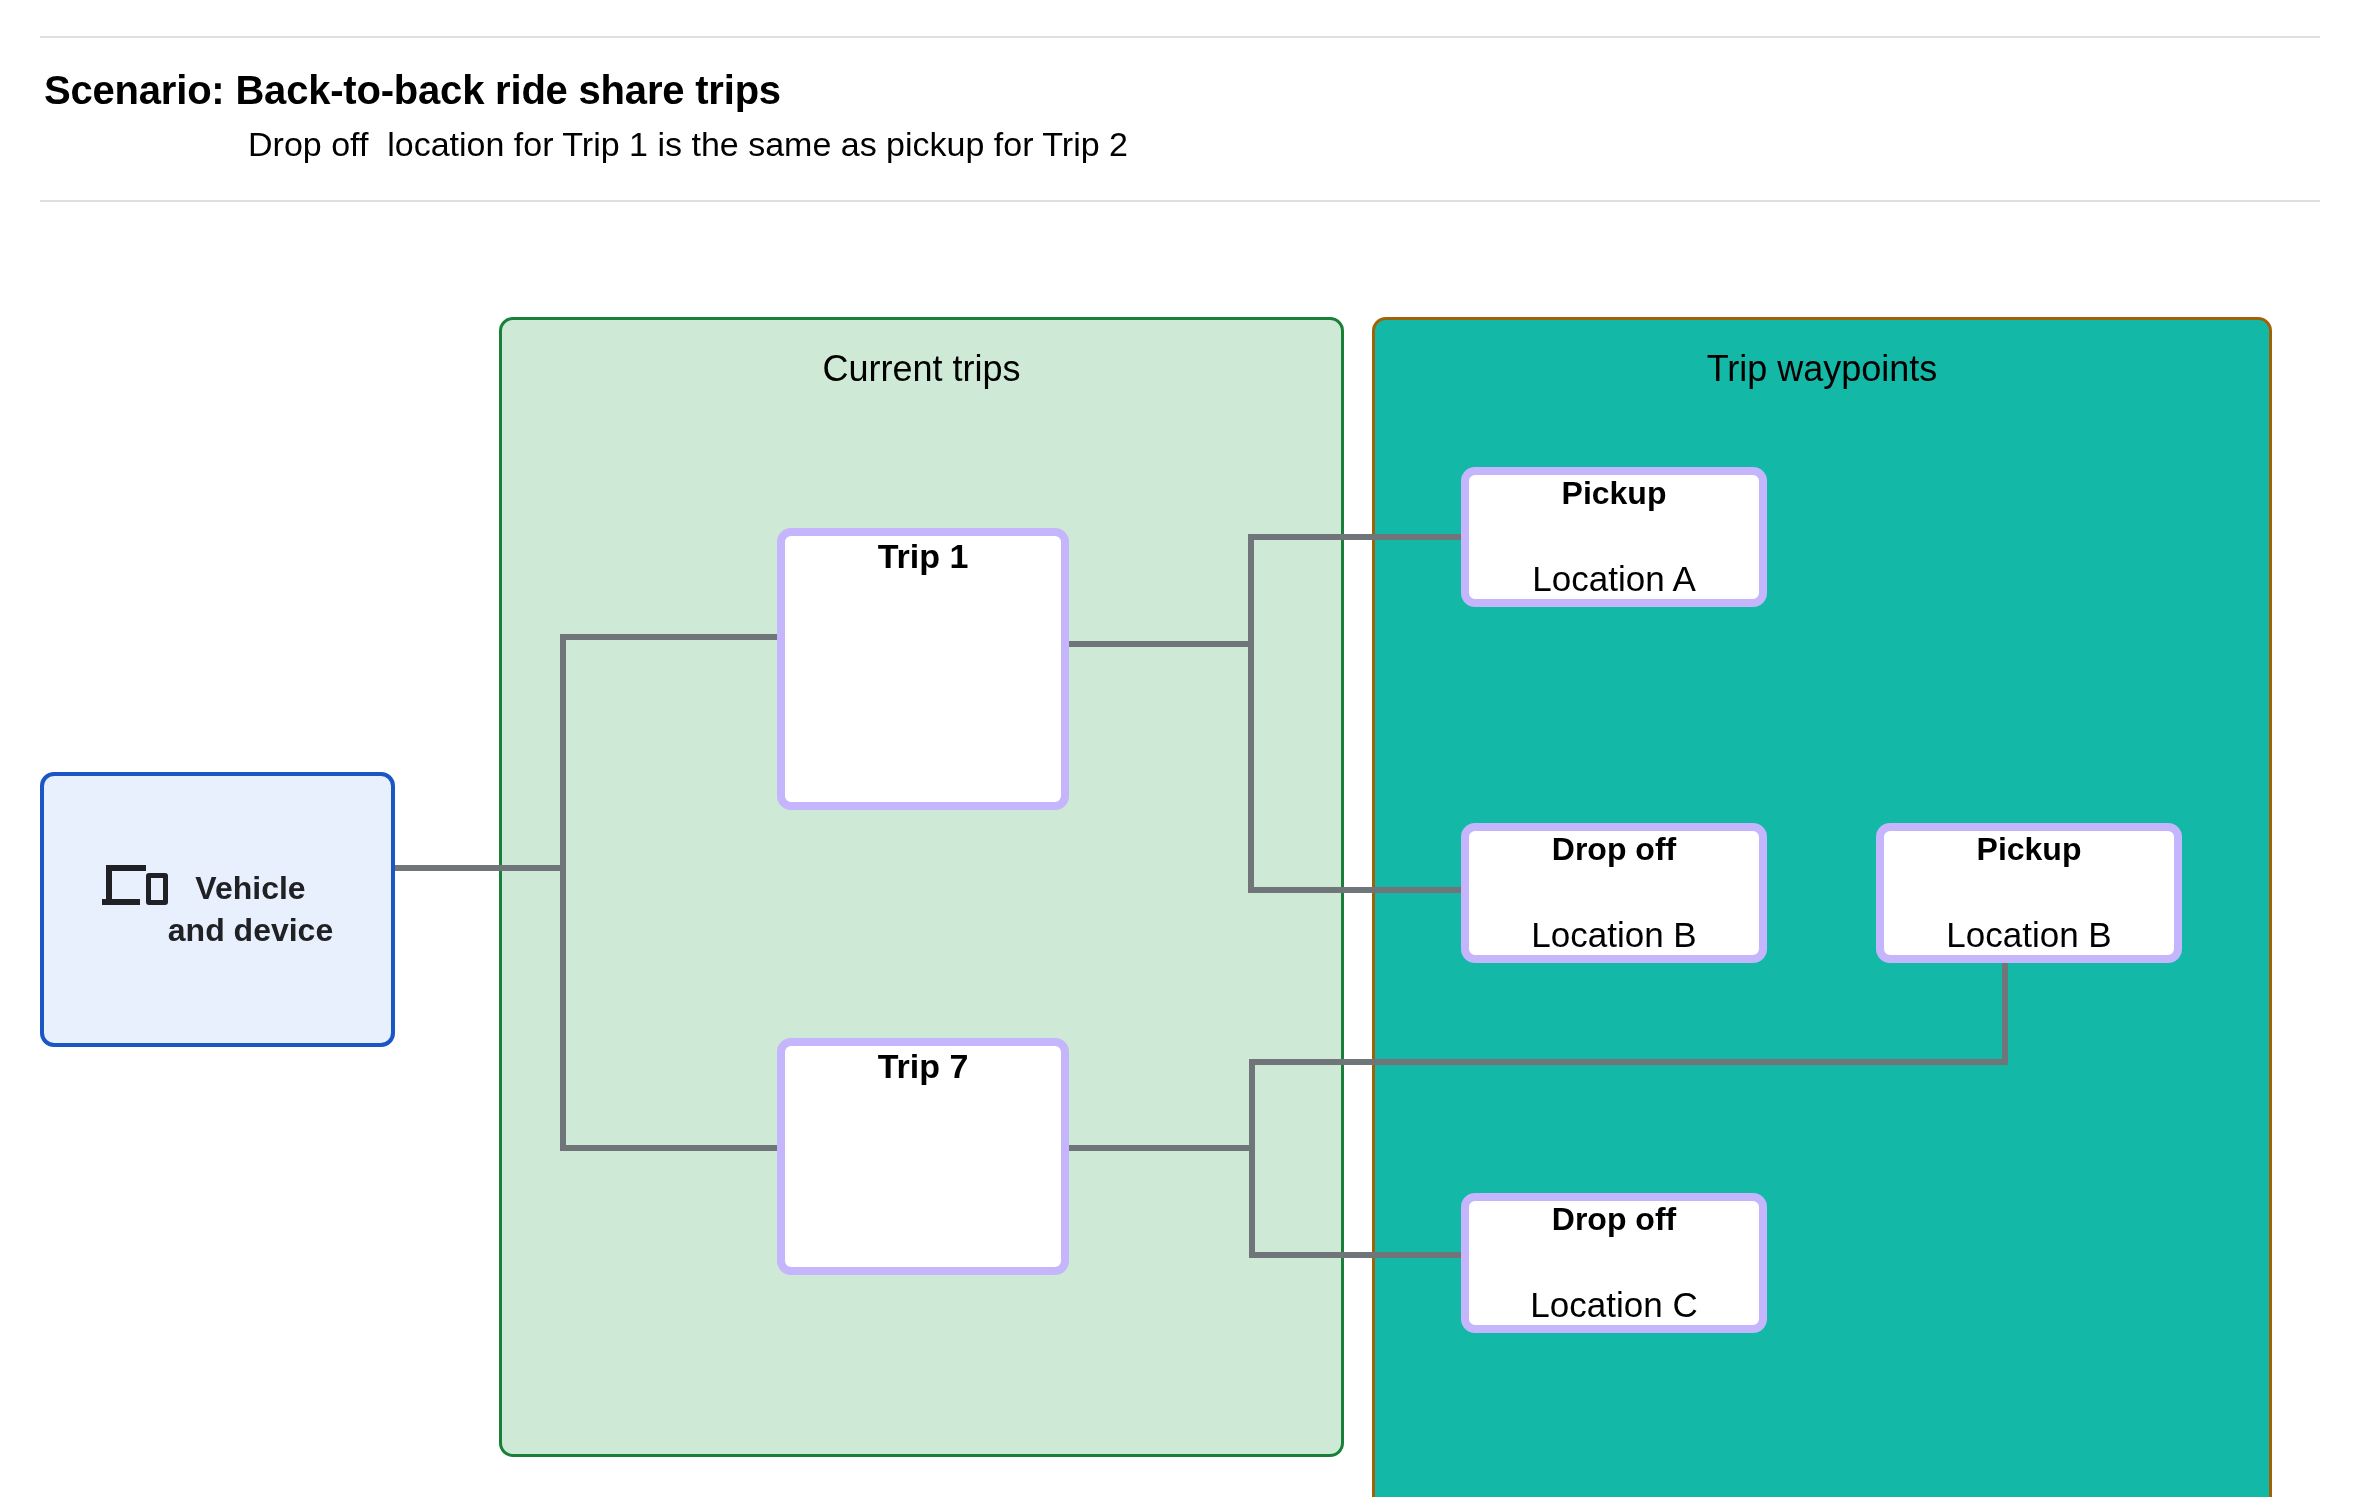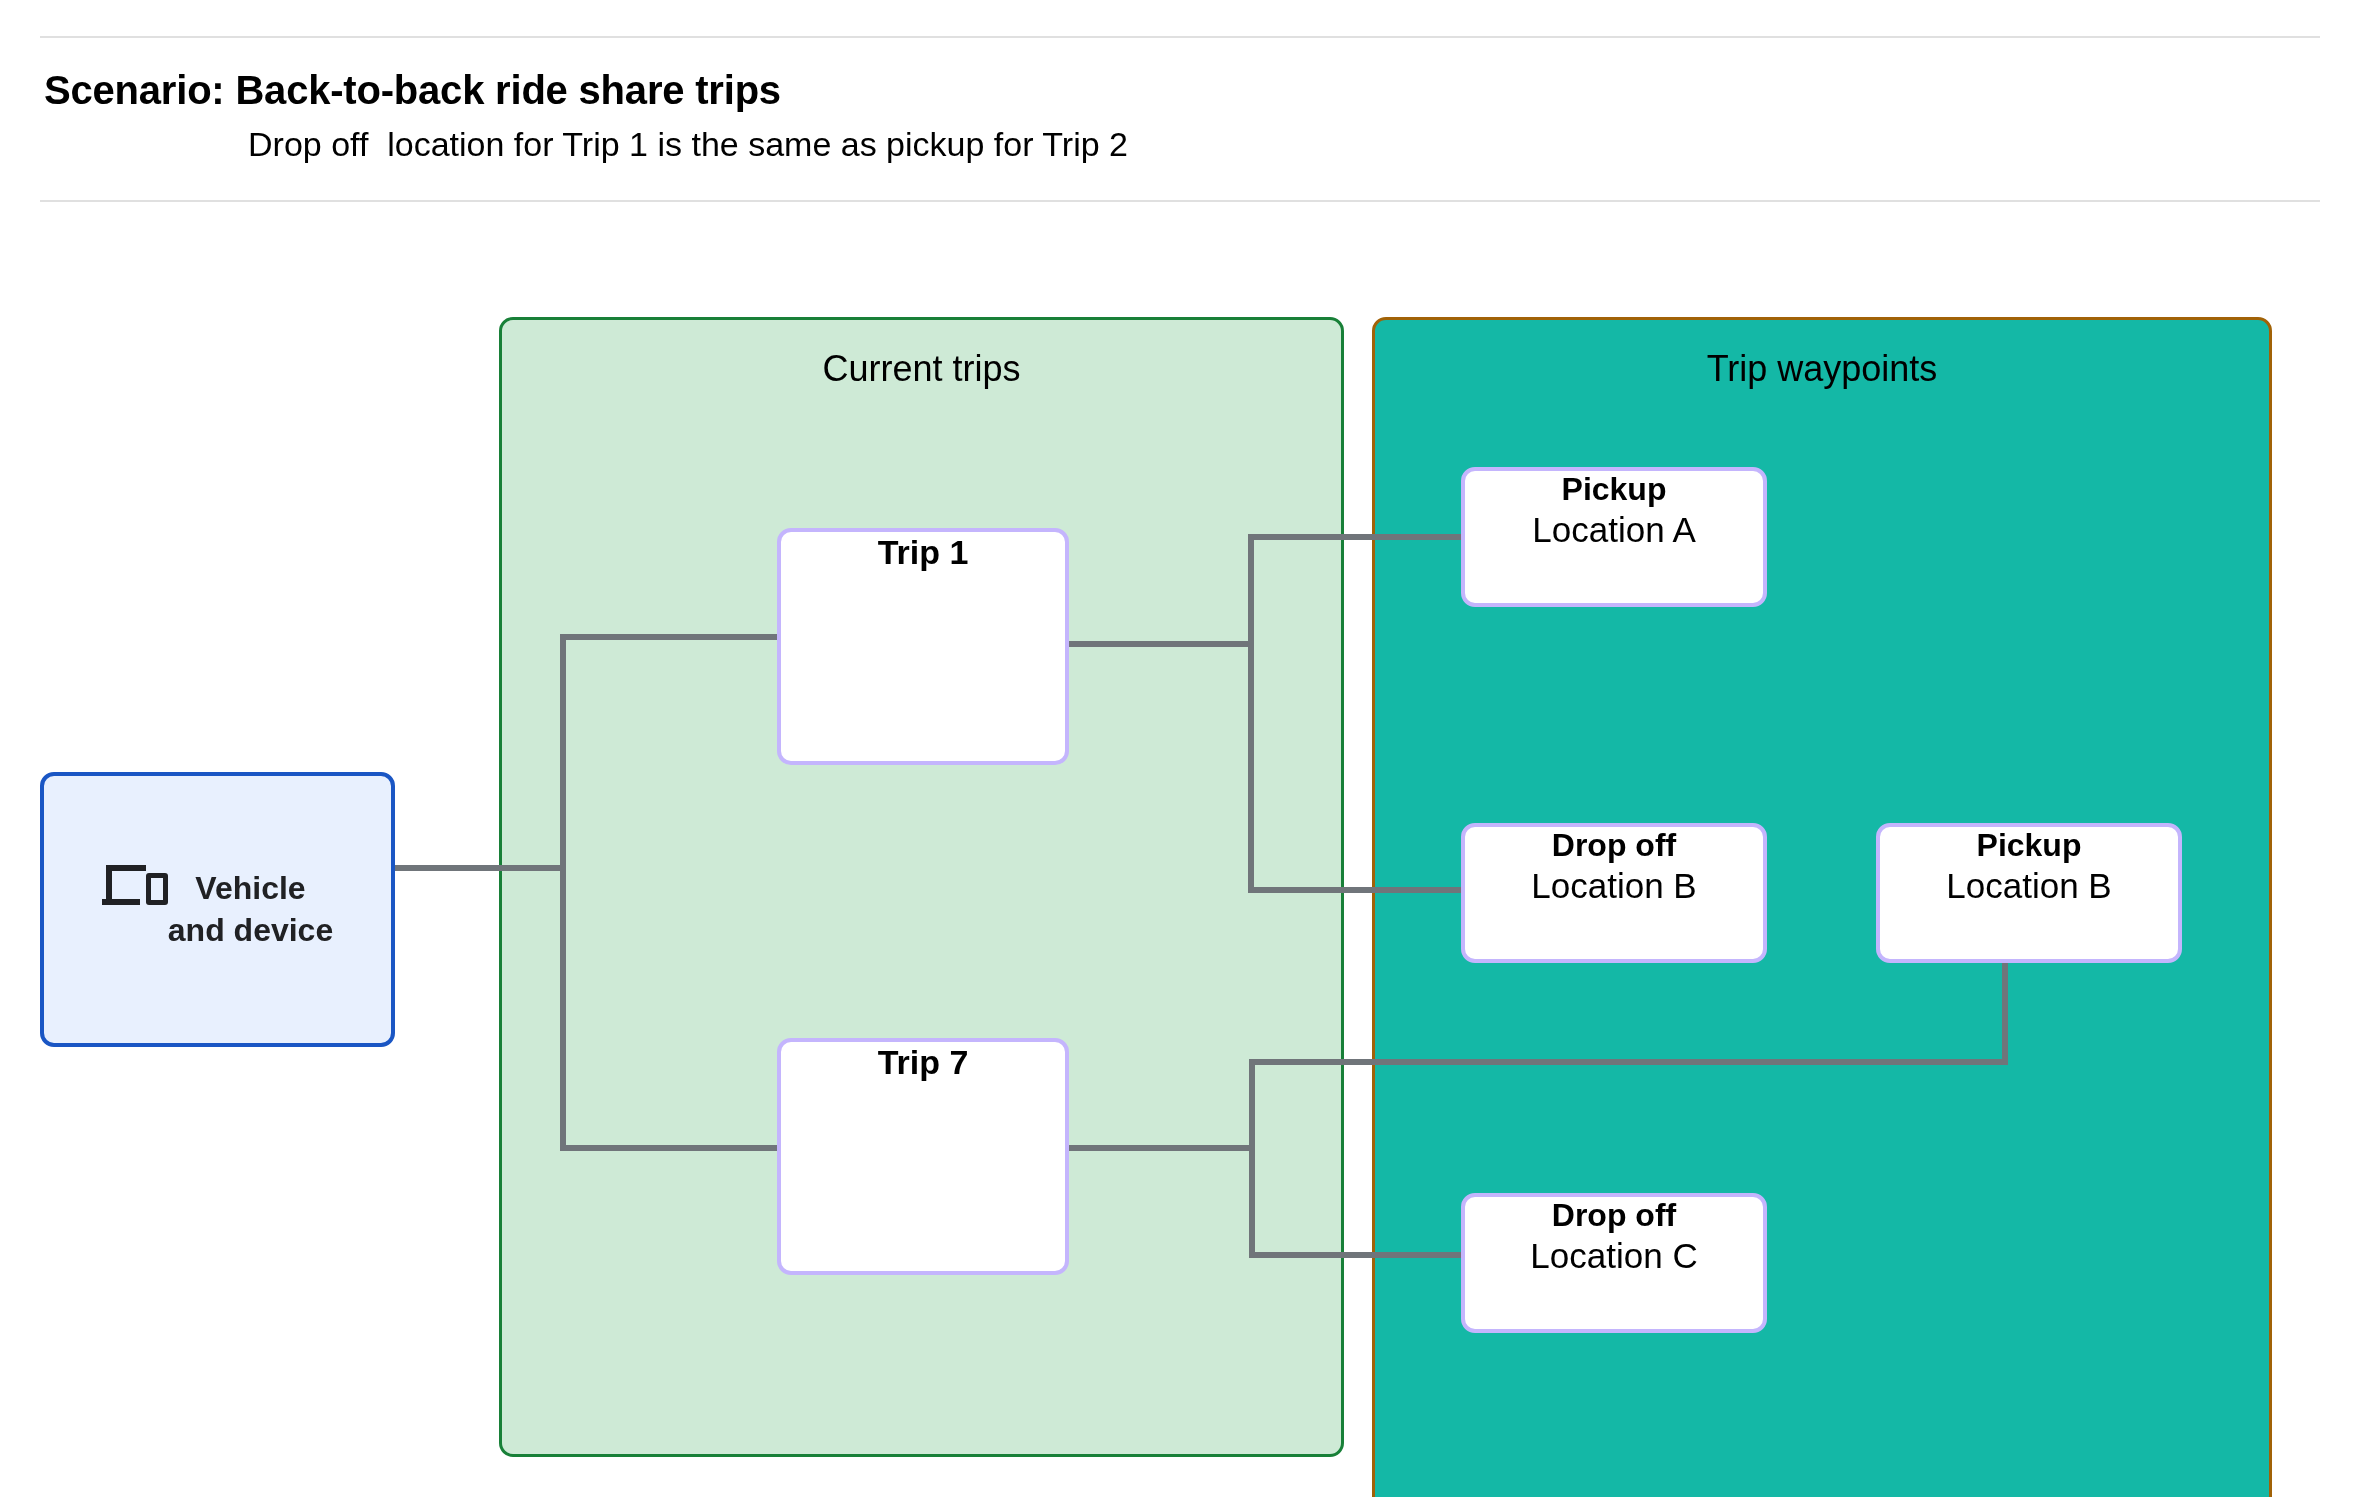--- a/index.html
+++ b/index.html
@@ -91,41 +91,41 @@
     width: 2357px;
     height: 1497px;
     pointer-events: none;
   }
 
   
   .node {
     position: absolute;
     box-sizing: border-box;
     background: #ffffff;
-    border: 4px solid #c4b5fd;
+    border: 8px solid #c4b5fd;
     border-radius: 14px;
     display: flex;
     flex-direction: column;
     align-items: center;
-    justify-content: flex-start;
+    justify-content: space-between;
   }
   .node-title {
     font-size: 32px;
     font-weight: bold;
     color: #000000;
     line-height: 1.18;
   }
   .node-sub {
     font-size: 35px;
     font-weight: normal;
     color: #000000;
     line-height: 1.18;
   }
 
-  #node-trip-1 { left: 777px; top: 528px; width: 292px; height: 237px; }
+  #node-trip-1 { left: 777px; top: 528px; width: 292px; height: 282px; }
   #node-trip-2 { left: 777px; top: 1038px; width: 292px; height: 237px; }
   #node-trip-1 .node-title, #node-trip-2 .node-title { font-size: 34px; }
 
   #node-pickup-a   { left: 1461px; top: 467px;  width: 306px; height: 140px; }
   #node-dropoff-b  { left: 1461px; top: 823px;  width: 306px; height: 140px; }
   #node-pickup-b   { left: 1876px; top: 823px;  width: 306px; height: 140px; }
   #node-dropoff-c  { left: 1461px; top: 1193px; width: 306px; height: 140px; }
 
   
   #node-vehicle-device {

